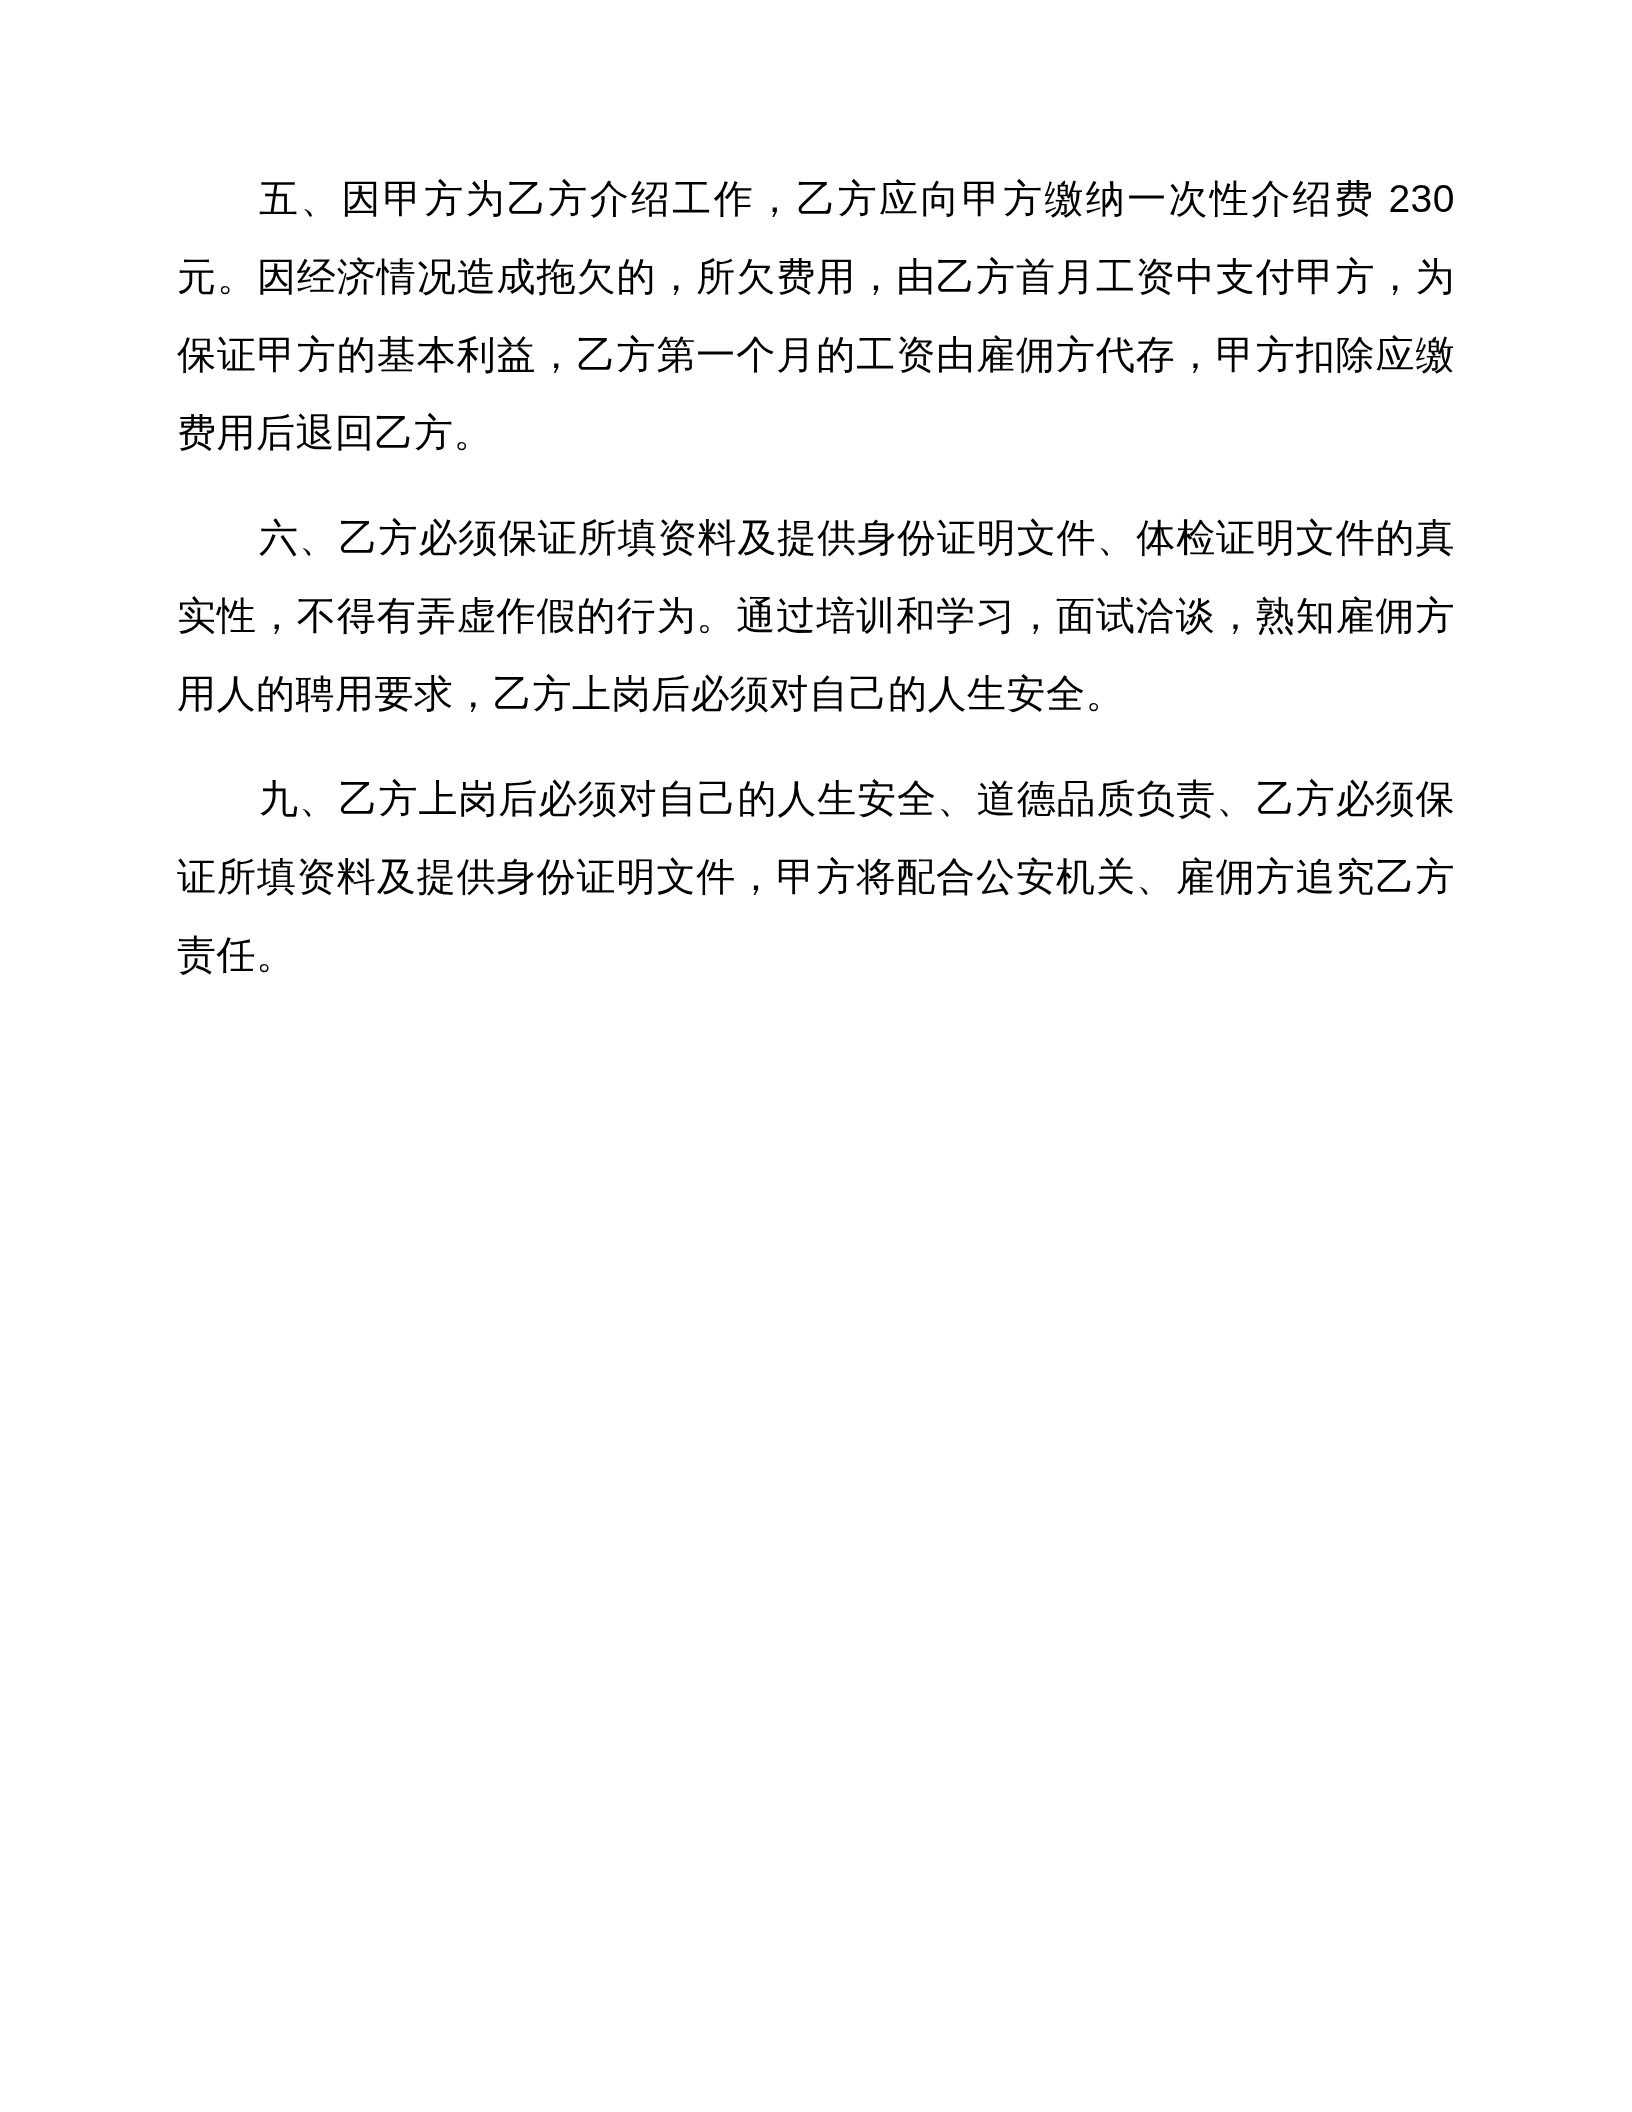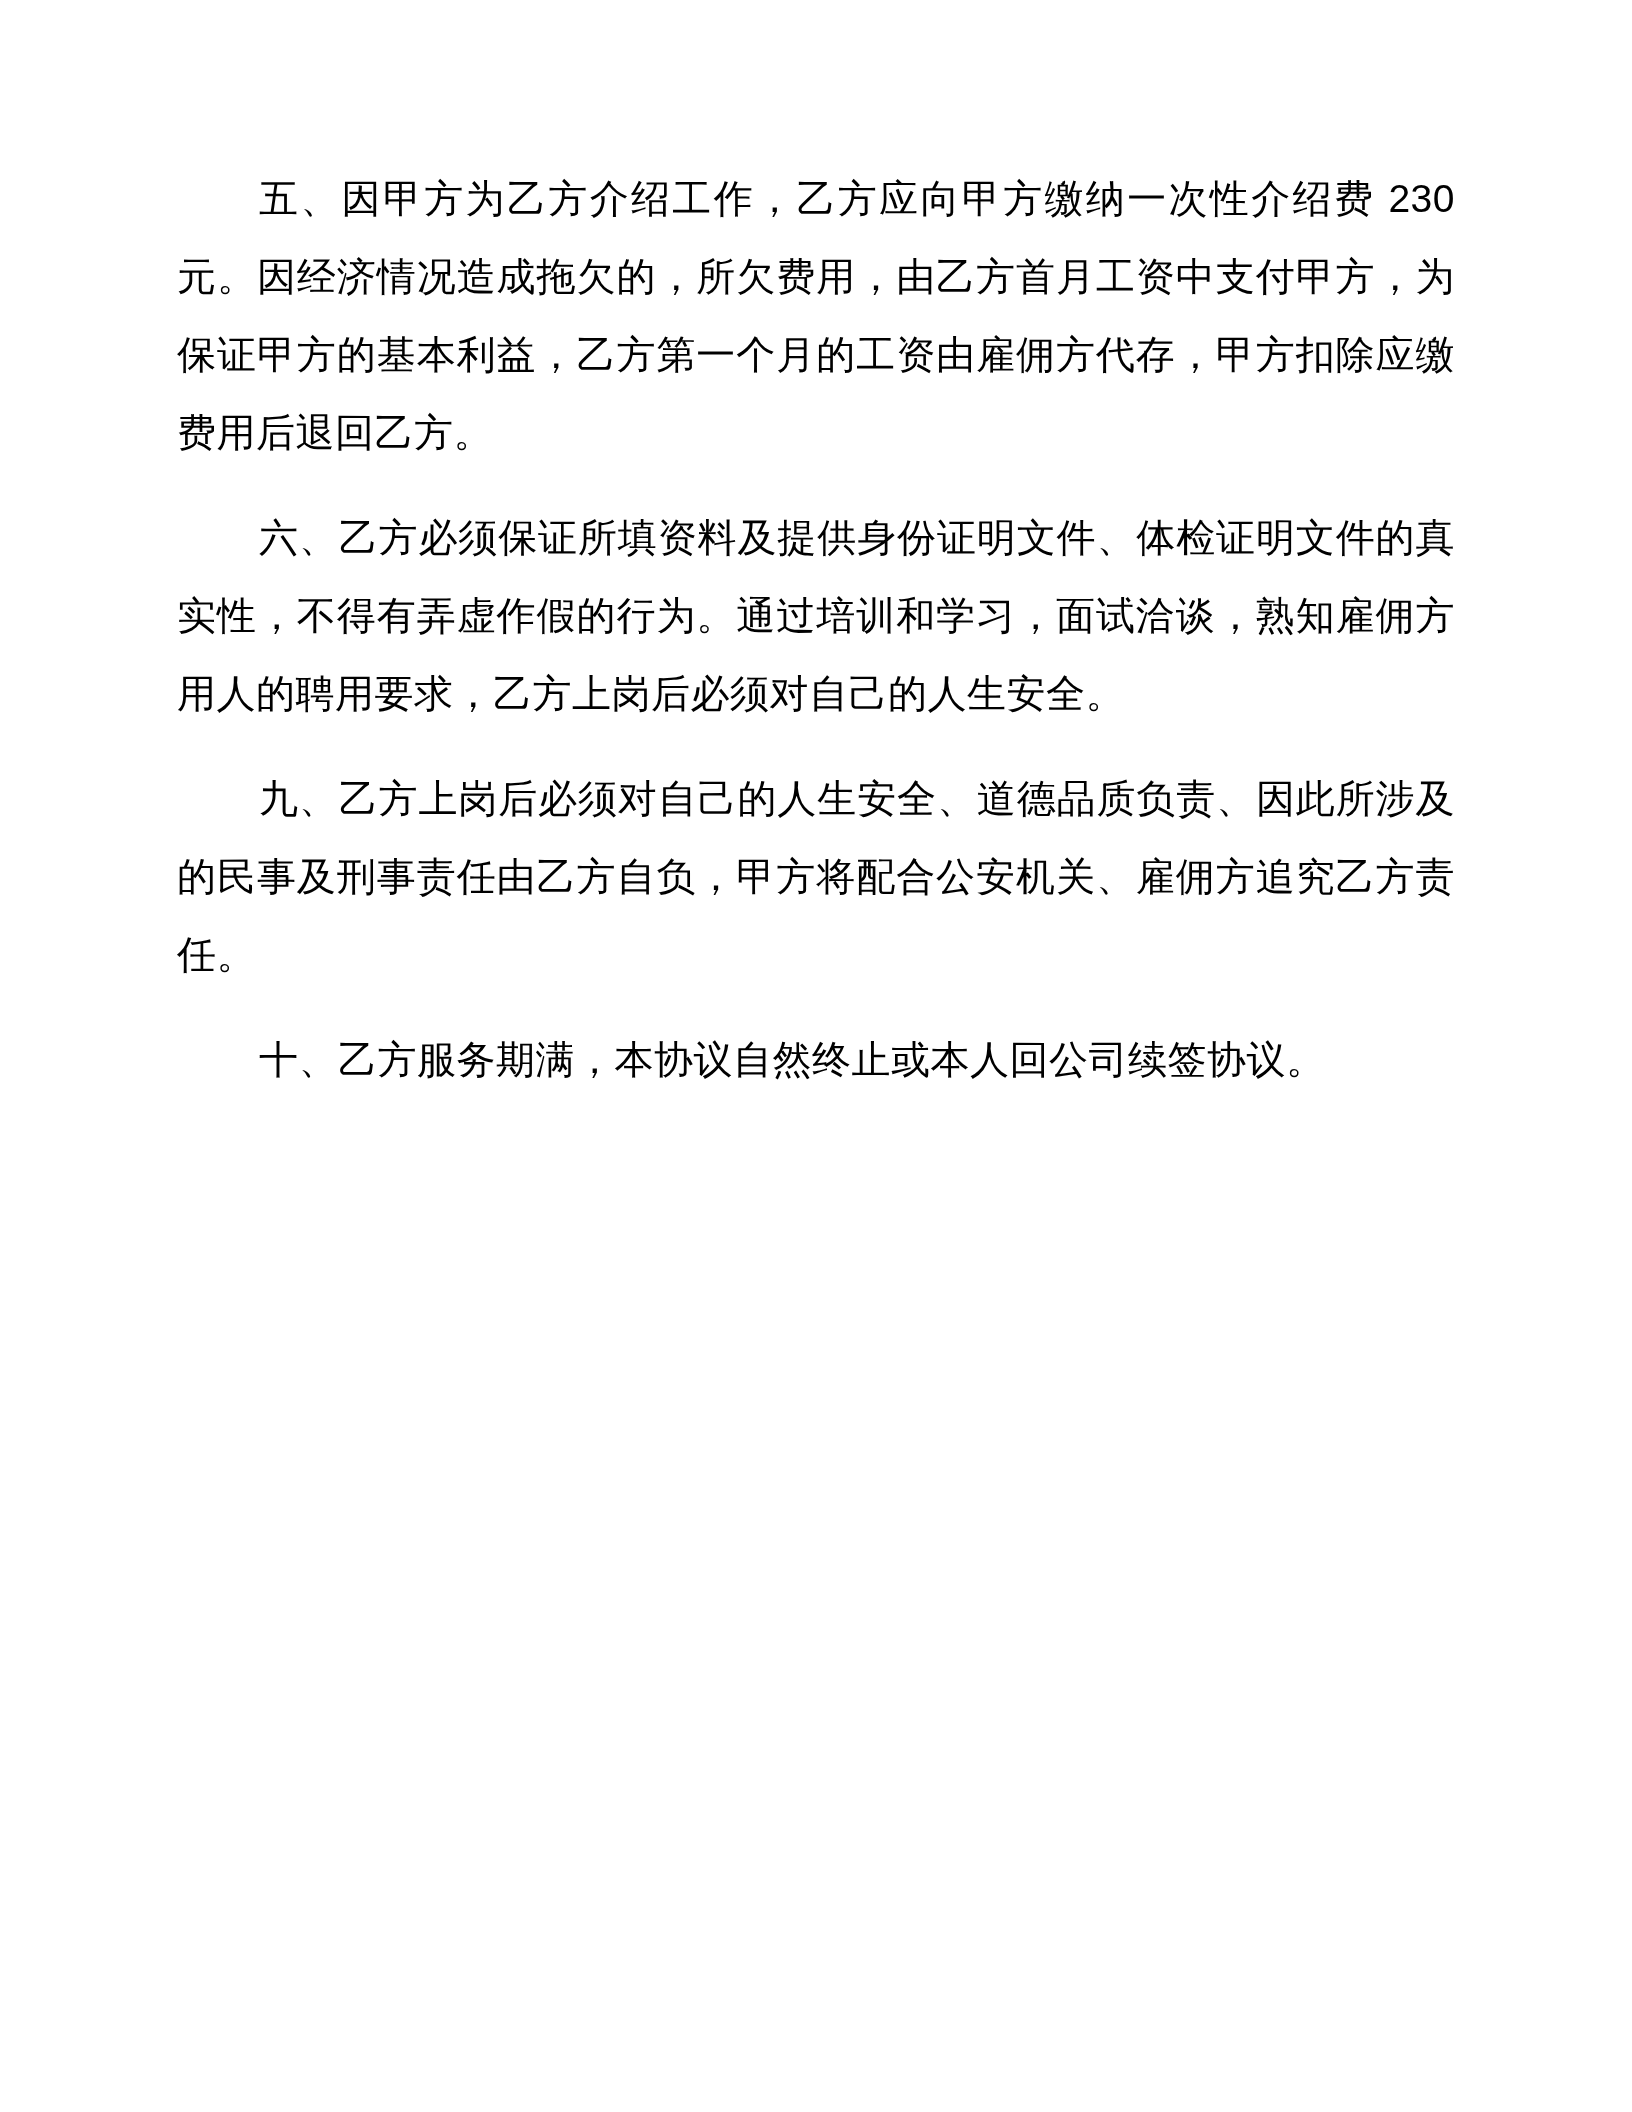--- a/index.html
+++ b/index.html
@@ -35,16 +35,15 @@
     word-break: break-all;
   }
 </style>
 </head>
 <body>
 
 <div class="page">
   <div class="content">
     <p class="para">五、因甲方为乙方介绍工作，乙方应向甲方缴纳一次性介绍费 230 元。因经济情况造成拖欠的，所欠费用，由乙方首月工资中支付甲方，为保证甲方的基本利益，乙方第一个月的工资由雇佣方代存，甲方扣除应缴费用后退回乙方。</p>
     <p class="para">六、乙方必须保证所填资料及提供身份证明文件、体检证明文件的真实性，不得有弄虚作假的行为。通过培训和学习，面试洽谈，熟知雇佣方用人的聘用要求，乙方上岗后必须对自己的人生安全。</p>
-    <p class="para">九、乙方上岗后必须对自己的人生安全、道德品质负责、因此所涉及的民事及刑事责任由乙方自负，甲方将配合公安机关、雇佣方追究乙方责任。</p>
-    <p class="para">十、乙方服务期满，本协议自然终止或本人回公司续签协议。</p>
+    <p class="para">九、乙方上岗后必须对自己的人生安全、道德品质负责、乙方必须保证所填资料及提供身份证明文件，甲方将配合公安机关、雇佣方追究乙方责任。</p>
   </div>
 </div>
 
 </body></html>

